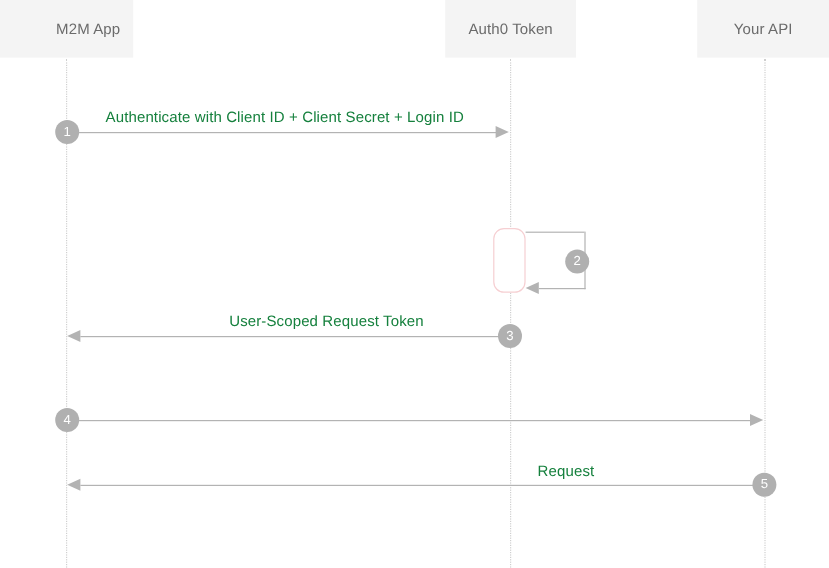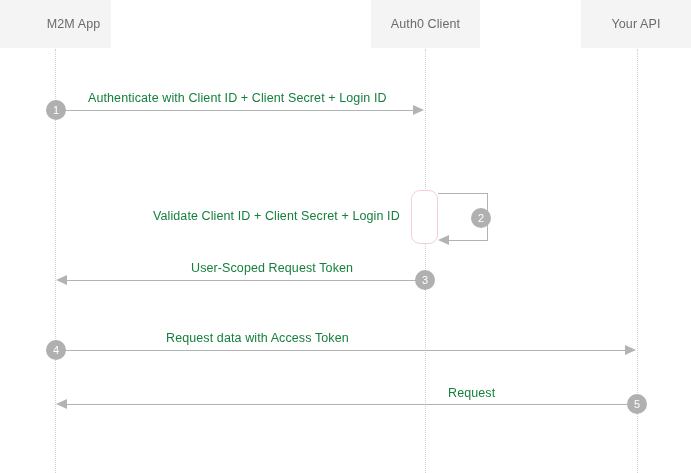--- a/index.html
+++ b/index.html
@@ -115,52 +115,50 @@
 </head>
 <body>
 
 <div id="diagram">
 
   <div class="participant" style="left:0px;width:111px;padding-left:36px;">
     <span class="participant-label">M2M App</span>
   </div>
 
   <div class="participant" style="left:371px;width:109px;">
-    <span class="participant-label">Auth0 Client</span>
+    <span class="participant-label">Auth0 Token</span>
   </div>
 
   <div class="participant" style="left:581px;width:110px;">
     <span class="participant-label">Your API</span>
   </div>
 
   <div class="lifeline" style="left:55px;"></div>
   <div class="lifeline" style="left:425px;"></div>
   <div class="lifeline" style="left:637px;"></div>
 
   <div class="msg-line" style="left:56px;top:110px;width:358px;"></div>
   <div class="arrow-right" style="left:413px;top:105px;"></div>
   <div class="msg-label" style="left:88px;top:91px;">Authenticate with Client ID + Client Secret + Login ID</div>
   <div class="step-badge" style="left:46px;top:100px;">1</div>
 
   <div class="activation" style="left:411px;top:190px;width:27px;height:54px;"></div>
   <div class="msg-line" style="left:438px;top:193px;width:49px;"></div>
   <div class="msg-vline" style="left:487px;top:193px;height:48px;"></div>
   <div class="msg-line" style="left:449px;top:240px;width:39px;"></div>
   <div class="arrow-left" style="left:438px;top:235px;"></div>
-  <div class="msg-label" style="left:153px;top:209px;">Validate Client ID + Client Secret + Login ID</div>
   <div class="step-badge" style="left:471px;top:208px;">2</div>
 
   <div class="msg-line" style="left:67px;top:280px;width:358px;"></div>
   <div class="arrow-left" style="left:56px;top:275px;"></div>
   <div class="msg-label" style="left:191px;top:261px;">User-Scoped Request Token</div>
   <div class="step-badge" style="left:415px;top:270px;">3</div>
 
   <div class="msg-line" style="left:56px;top:350px;width:570px;"></div>
   <div class="arrow-right" style="left:625px;top:345px;"></div>
-  <div class="msg-label" style="left:166px;top:331px;">Request data with Access Token</div>
   <div class="step-badge" style="left:46px;top:340px;">4</div>
 
   <div class="msg-line" style="left:67px;top:404px;width:570px;"></div>
   <div class="arrow-left" style="left:56px;top:399px;"></div>
   <div class="msg-label" style="left:448px;top:386px;">Request</div>
   <div class="step-badge" style="left:627px;top:394px;">5</div>
 
 </div>
 
 </body></html>

